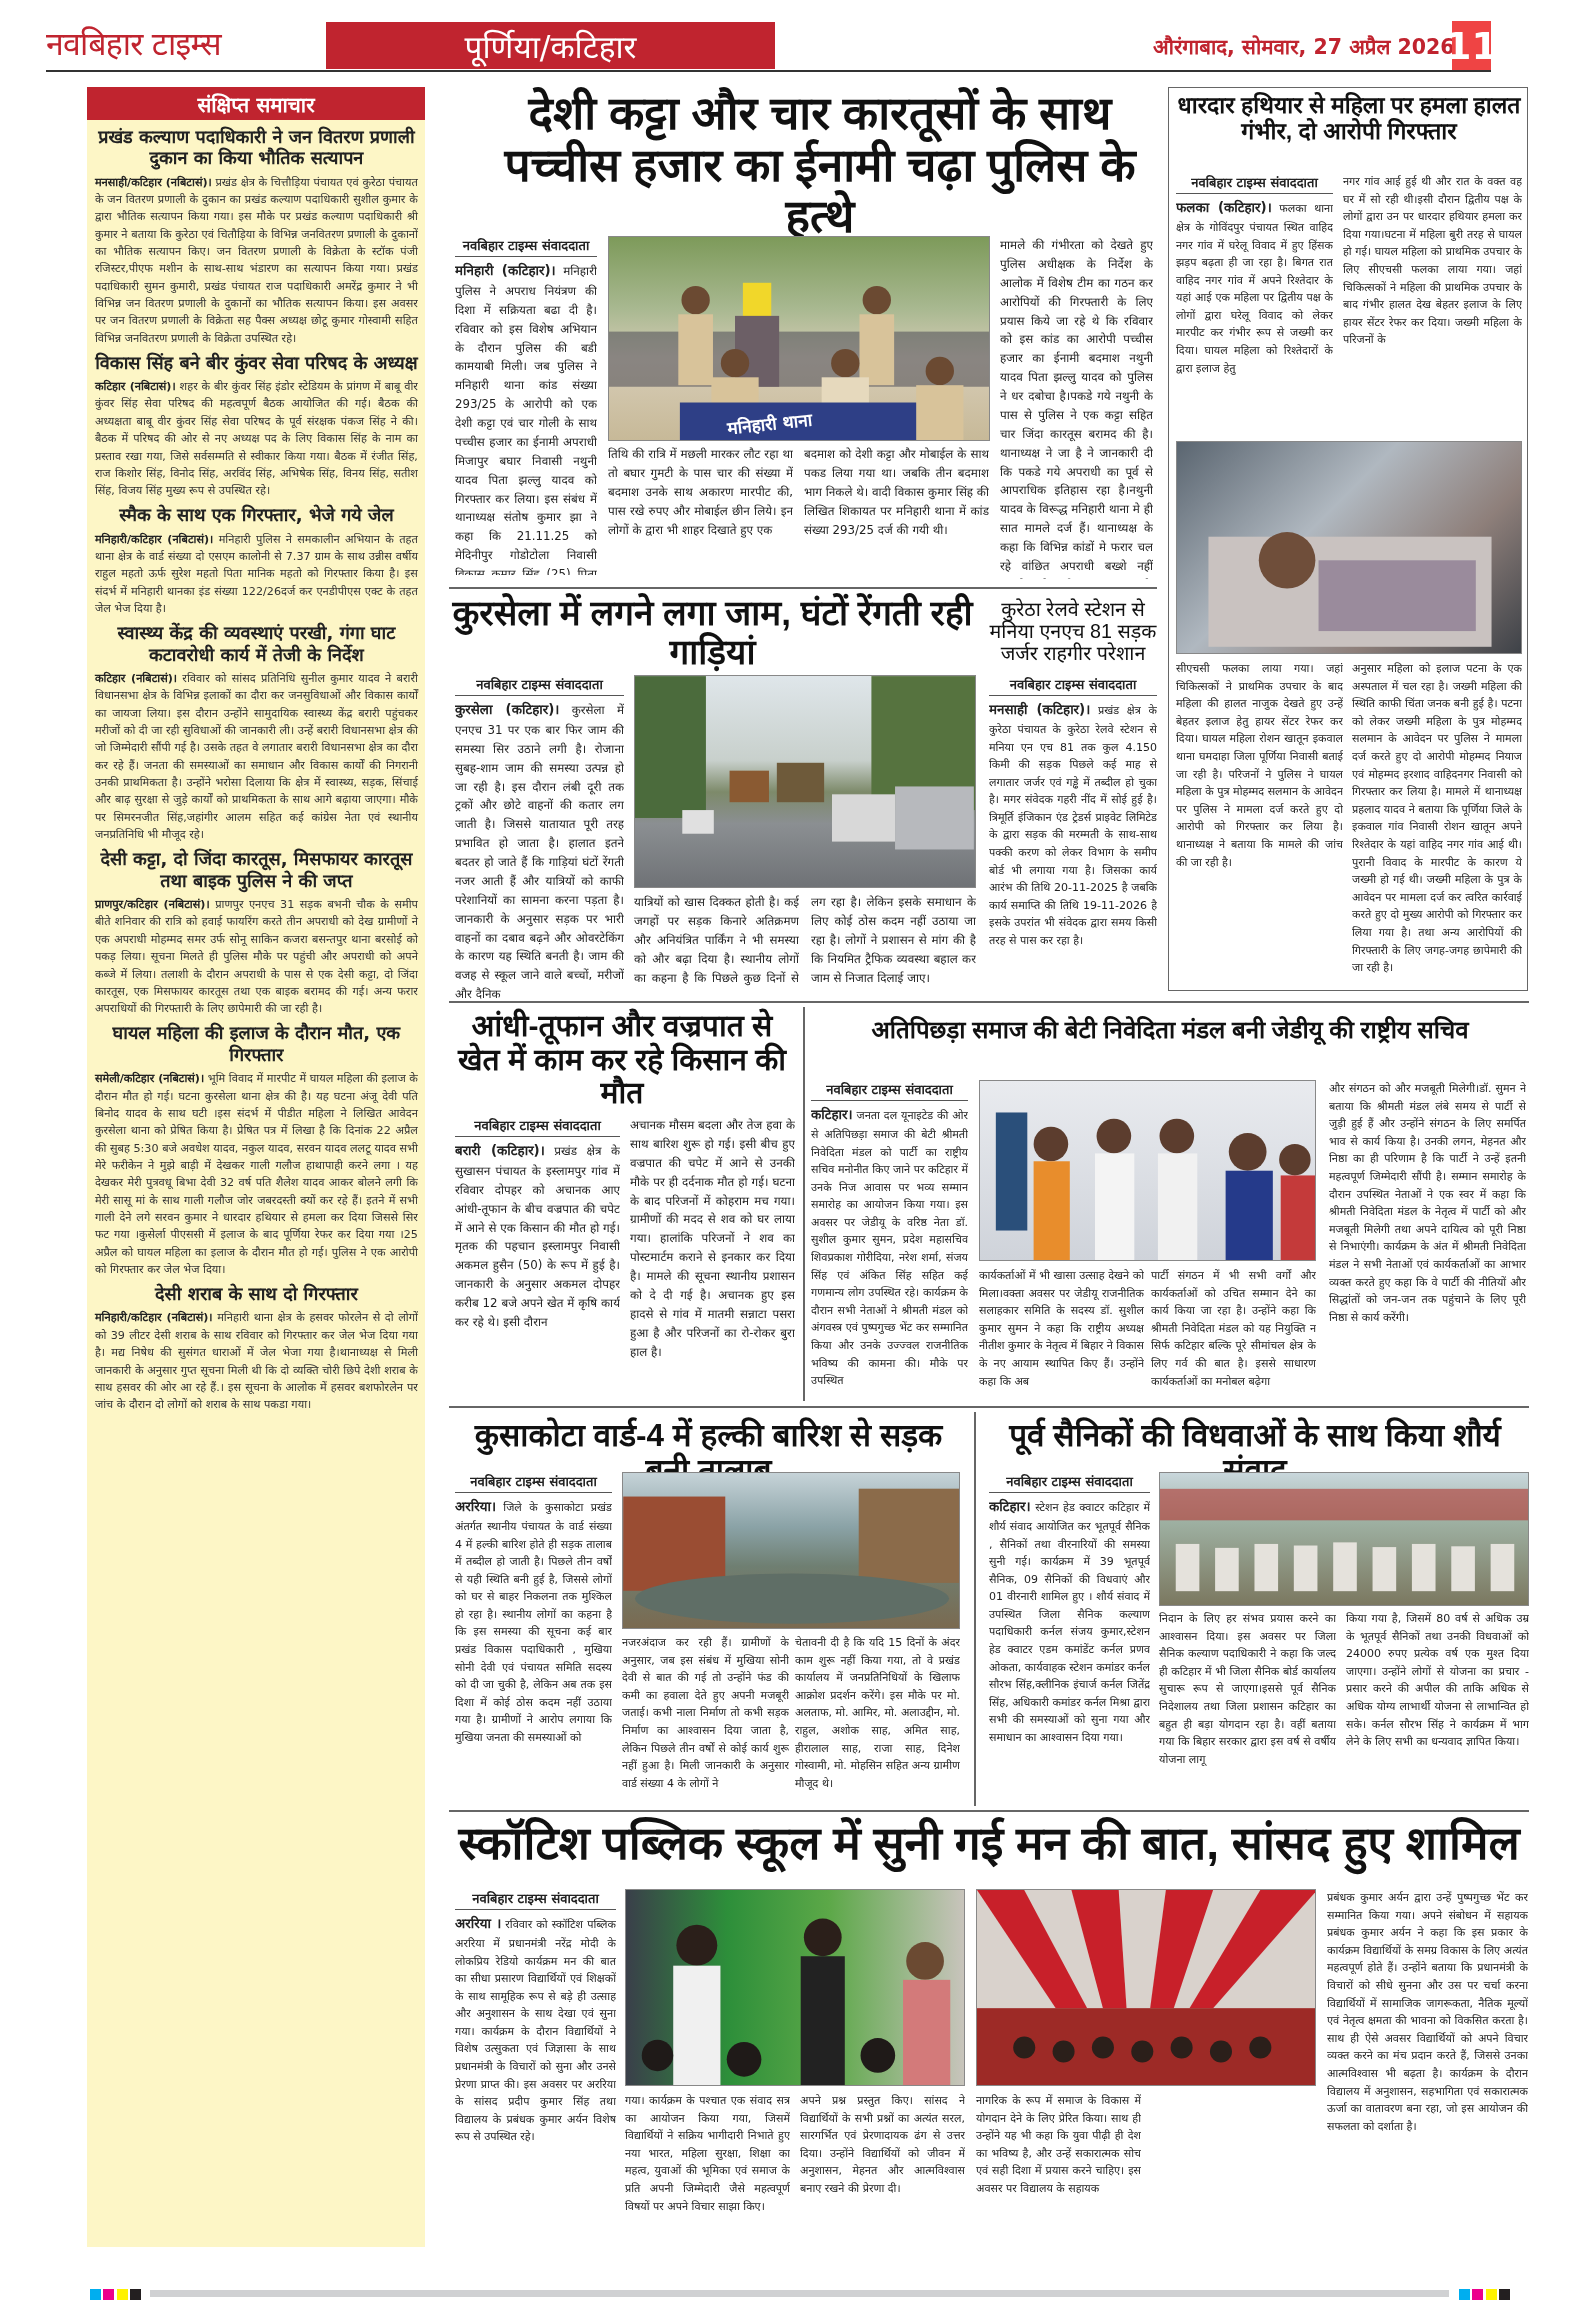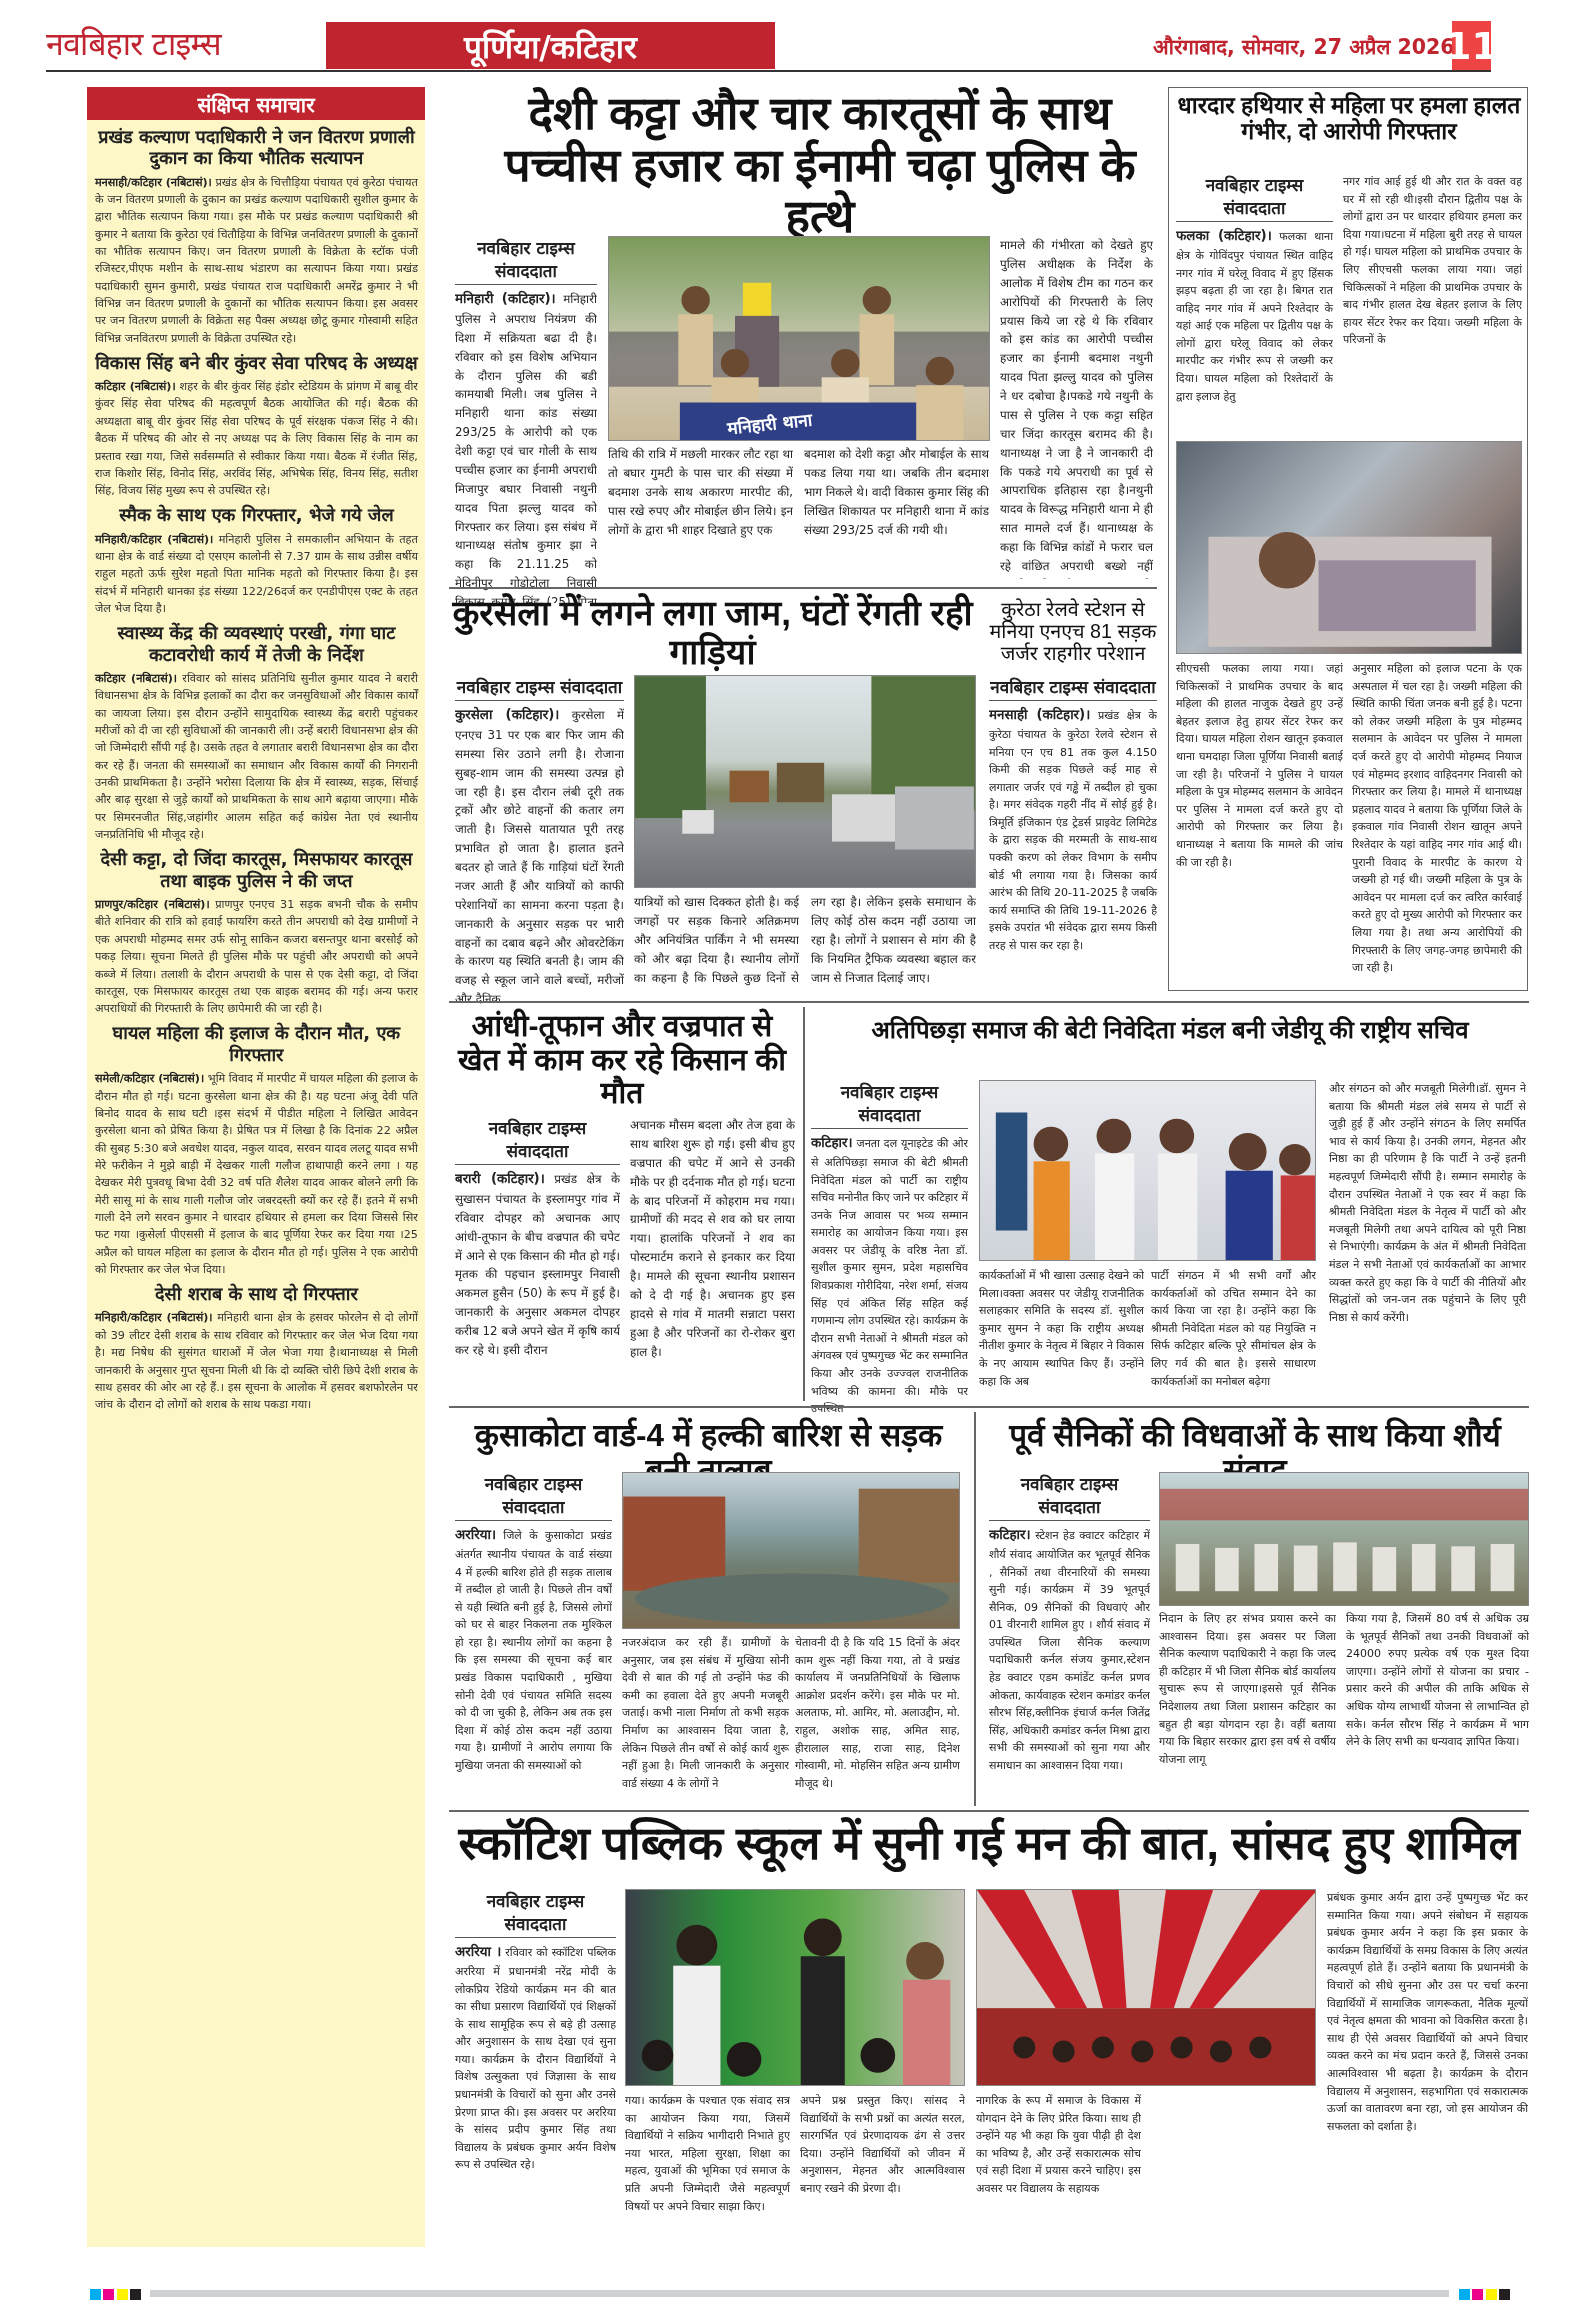--- a/index.html
+++ b/index.html
@@ -1,35 +1,35 @@
 <!DOCTYPE html>
 <html style="font-size:12.6px"><head>
 <meta charset="utf-8">
 <style>
   *{box-sizing:border-box;margin:0;padding:0}
   html,body{width:1574px;height:2319px;background:#fff;overflow:hidden}
   body{font-family:"DejaVu Sans",sans-serif;color:#222;position:relative}
   .abs{position:absolute}
   .masthead-name{left:46px;top:20.5px;font-size:32px;color:#c0242f;font-weight:normal;font-family:"DejaVu Serif",serif;letter-spacing:-0.8px}
-  .section-tab{left:326px;top:22px;width:449px;height:47px;background:#c0242f;color:#fff;font-size:31.5px;font-weight:bold;display:flex;align-items:center;justify-content:center}
+  .section-tab{left:326px;top:22px;width:449px;height:47px;background:#c0242f;color:#fff;font-size:31.5px;font-weight:normal;display:flex;align-items:center;justify-content:center}
   .dateline{left:1153px;top:31.5px;font-size:20.5px;color:#c0242f;font-weight:bold}
   .page-no{left:1452px;top:20.5px;width:39px;height:50px;background:#ef4444;color:#fff;font-size:38px;font-weight:bold;display:flex;align-items:center;justify-content:center}
   .header-rule{left:46px;top:70px;width:1445px;height:2.4px;background:#333}
 
   
   .brief{left:87px;top:87px;width:338px;height:2160px;background:#fdf6c6}
   .brief-head{position:absolute;left:0;top:0;width:100%;height:33px;background:#c0242f;color:#fff;font-size:20.5px;font-weight:bold;display:flex;align-items:center;justify-content:center}
   .brief-body{position:absolute;left:7.9px;top:34px;width:323px}
   .b-title{font-size:18px;font-weight:bold;text-align:center;line-height:1.2;margin:4.7px 0 4.7px;color:#222}
   .b-text{font-size:11.2px;line-height:1.55;text-align:justify;color:#333}
   .b-text b{color:#222}
 
   
   .hl{font-family:"Liberation Sans Narrow","Liberation Sans",sans-serif;font-weight:bold;color:#111;line-height:1.12;text-align:center;transform-origin:left top}
-  .byline{font-size:17px;font-weight:bold;color:#222;border-bottom:1.6px solid #555;padding-bottom:2.4px;margin-bottom:3.1px;text-align:center}
+  .byline{font-size:13px;font-weight:bold;color:#222;border-bottom:1.6px solid #555;padding-bottom:2.4px;margin-bottom:3.1px;text-align:center}
   .col{font-size:11.8px;line-height:1.6;text-align:justify;color:#222;overflow:hidden}
   .col b{font-size:13.4px}
   .photo{overflow:hidden;border:0.8px solid #888}
   .vline{background:#666;width:1.6px}
   .hline{background:#666;height:1.6px}
   .boxed{border:1.6px solid #666}
   .reg{width:11px;height:11px}
   .footer-bar{height:7px;background:#d0d1d3}
 </style>
 </head>

